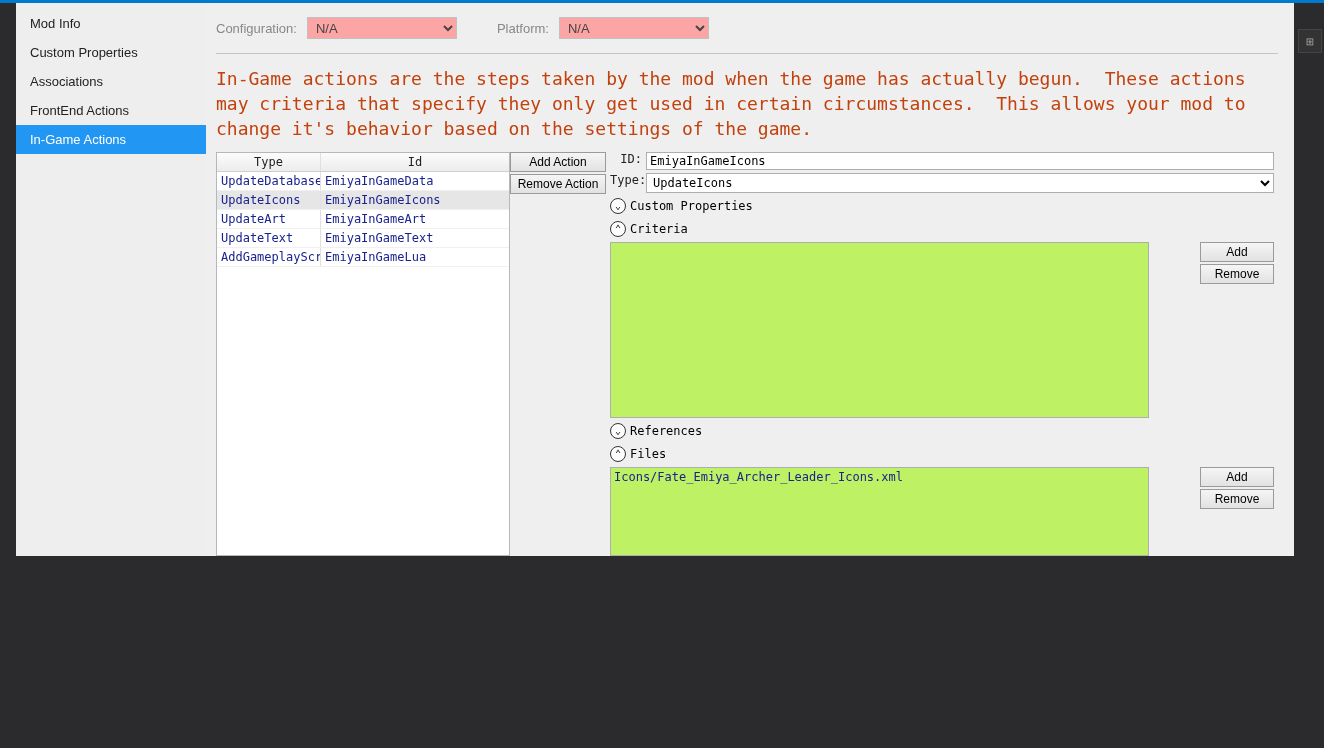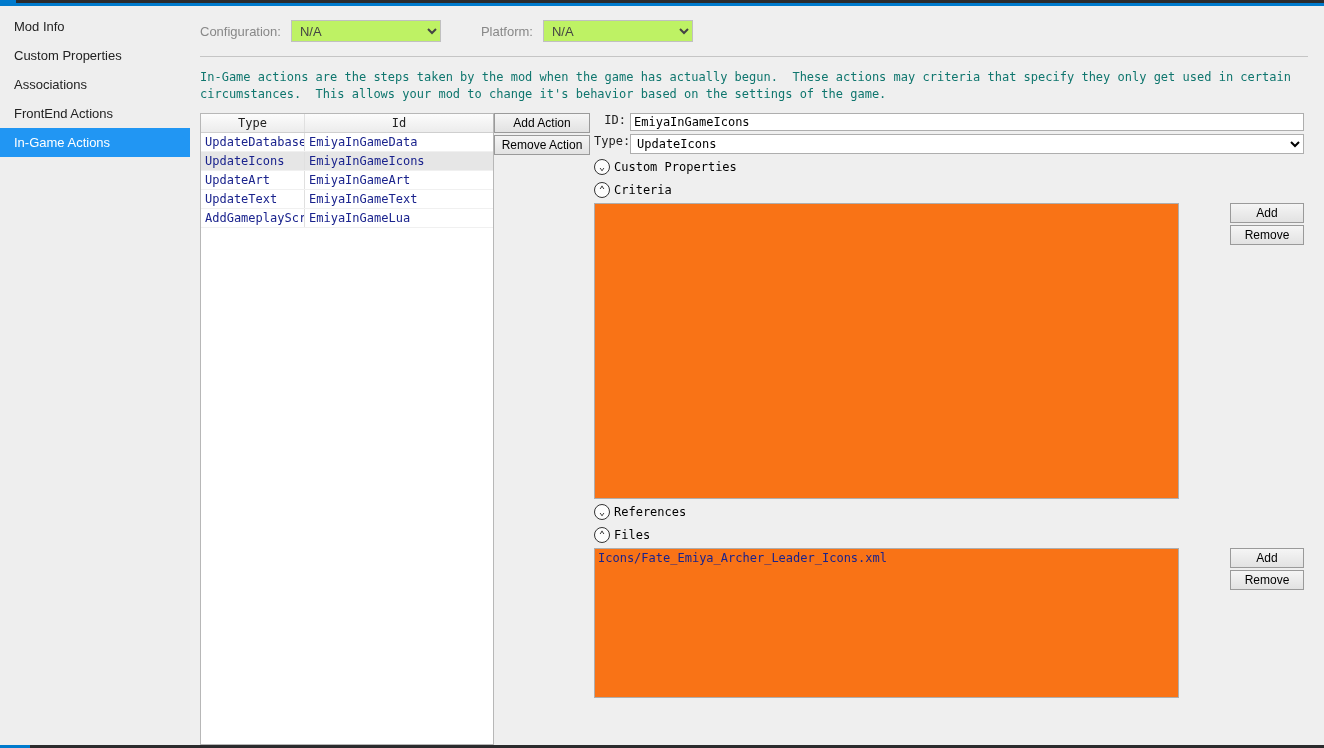--- a/index.html
+++ b/index.html
@@ -6,24 +6,23 @@
     body {
       font-family: "Segoe UI", Tahoma, sans-serif;
       font-size: 12px;
       background: #2b2b2d;
       width: 1324px;
       height: 748px;
       overflow: hidden;
     }
     .outer {
       width: 1324px;
-      height: 748px;
+      height: 556px;
       display: flex;
       background: #2b2b2d;
-      flex-direction: column;
     }
     .left-dark {
       width: 16px;
       background: #2b2b2d;
       border-top: 3px solid #007acc;
     }
     .main-app {
       flex: 1;
       background: #efefef;
       border-top: 3px solid #007acc;
@@ -86,34 +85,34 @@
       display: flex;
       align-items: center;
       gap: 10px;
       padding: 4px 0 14px 0;
       color: #888;
       font-size: 13px;
     }
     .config-row select {
       width: 150px;
       height: 22px;
-      background: #bef264;
+      background: #fca5a5;
       border: 1px solid #c0c0c0;
       color: #444;
       font-size: 13px;
       padding: 0 4px;
     }
     .divider {
       border-top: 1px solid #c5c5c5;
       margin-bottom: 6px;
     }
     .desc {
       font-family: "SimSun", "NSimSun", monospace;
-      font-size: 12px;
-      color: #0f766e;
+      font-size: 18px;
+      color: #c2410c;
       line-height: 1.4;
       white-space: pre-wrap;
       padding: 6px 0 10px 0;
     }
     .work-area {
       display: flex;
       gap: 4px;
       flex: 1;
       min-height: 0;
     }
@@ -220,21 +219,21 @@
       line-height: 1;
       background: #fdfdfd;
     }
     .panel-group {
       display: flex;
       gap: 4px;
     }
     .panel-body {
       flex: 1;
       border: 1px solid #aeaeae;
-      background: #f97316;
+      background: #bef264;
       padding: 2px 3px;
       color: #1a238d;
     }
     .panel-buttons {
       display: flex;
       flex-direction: column;
       gap: 2px;
     }
   </style>
 </head>

